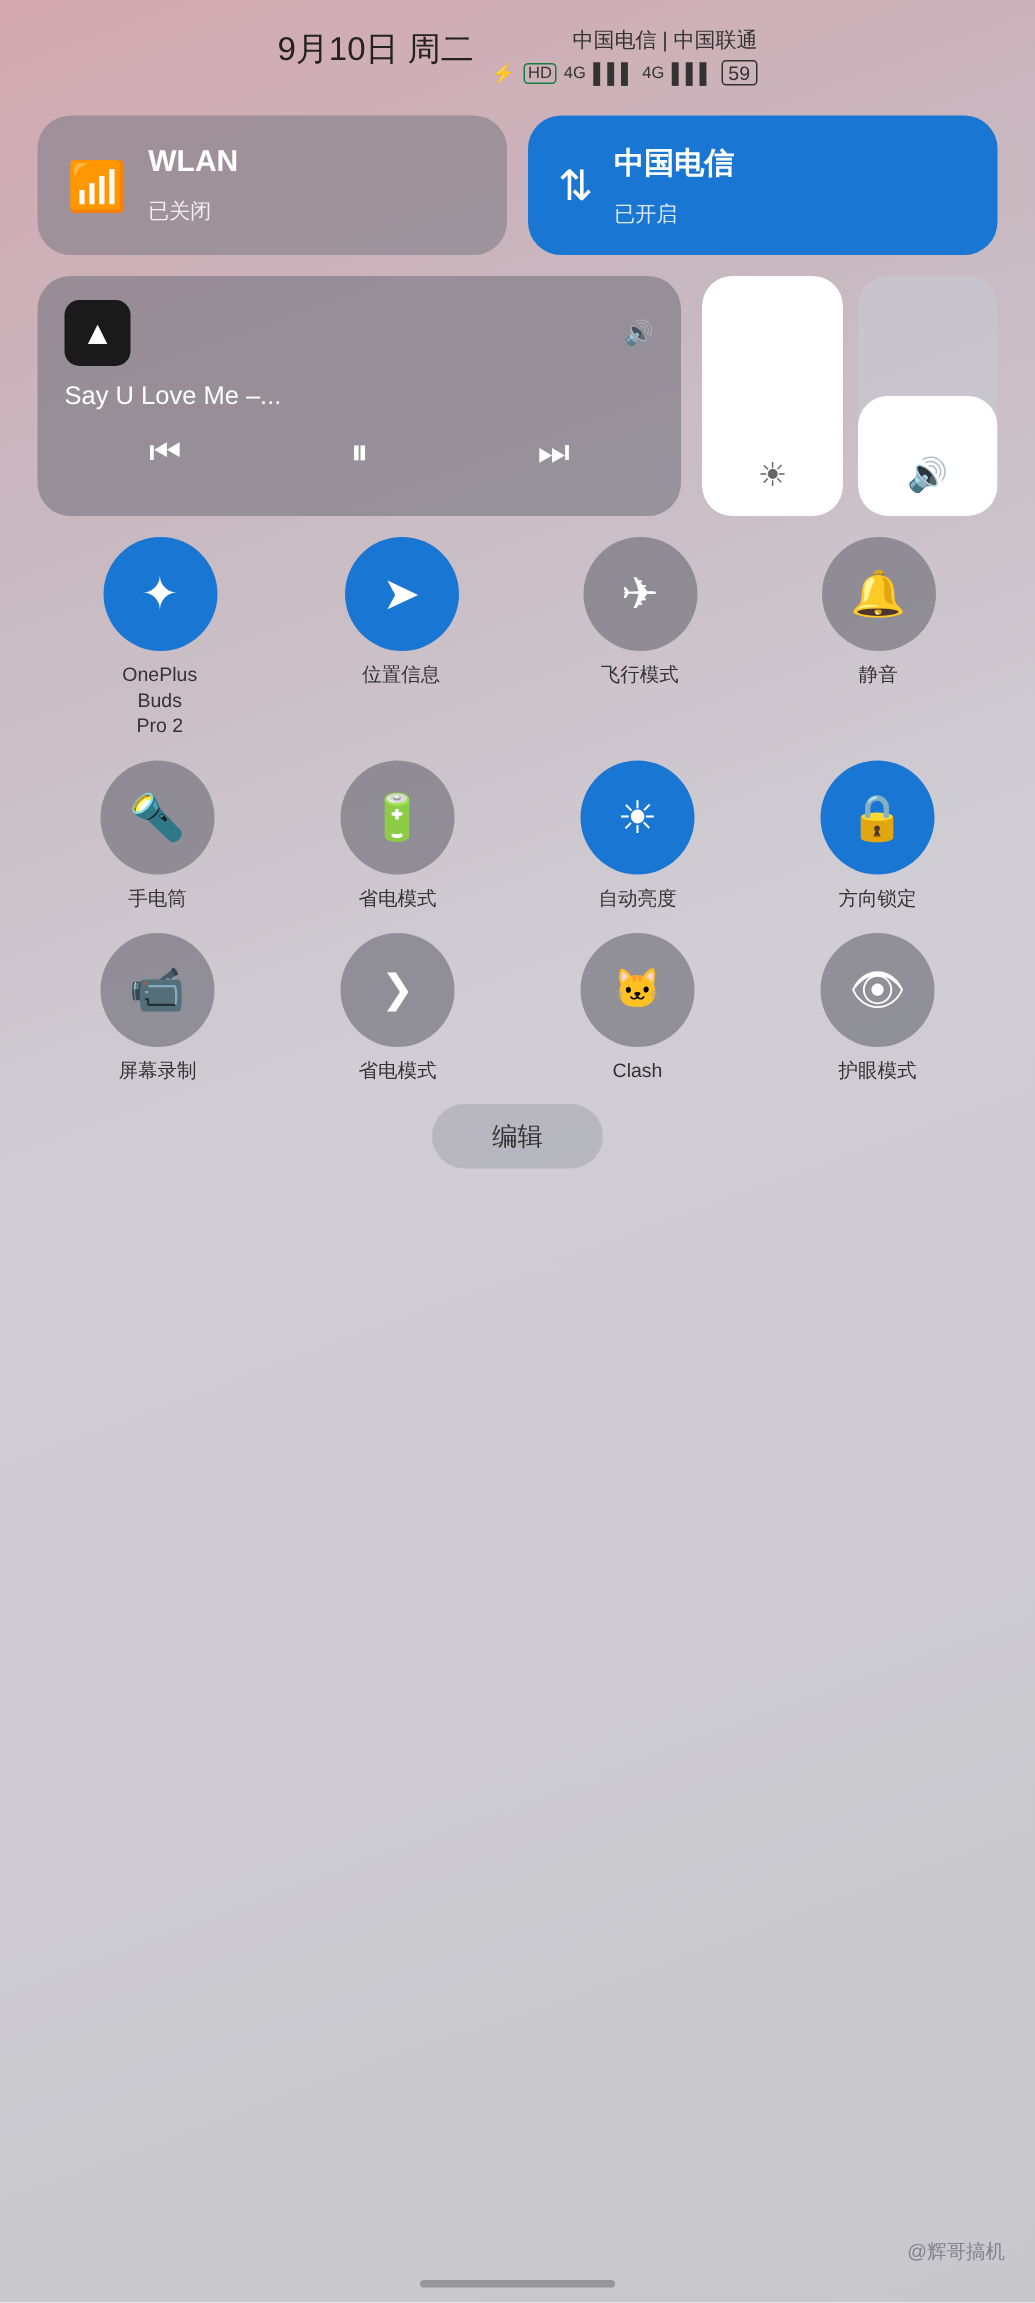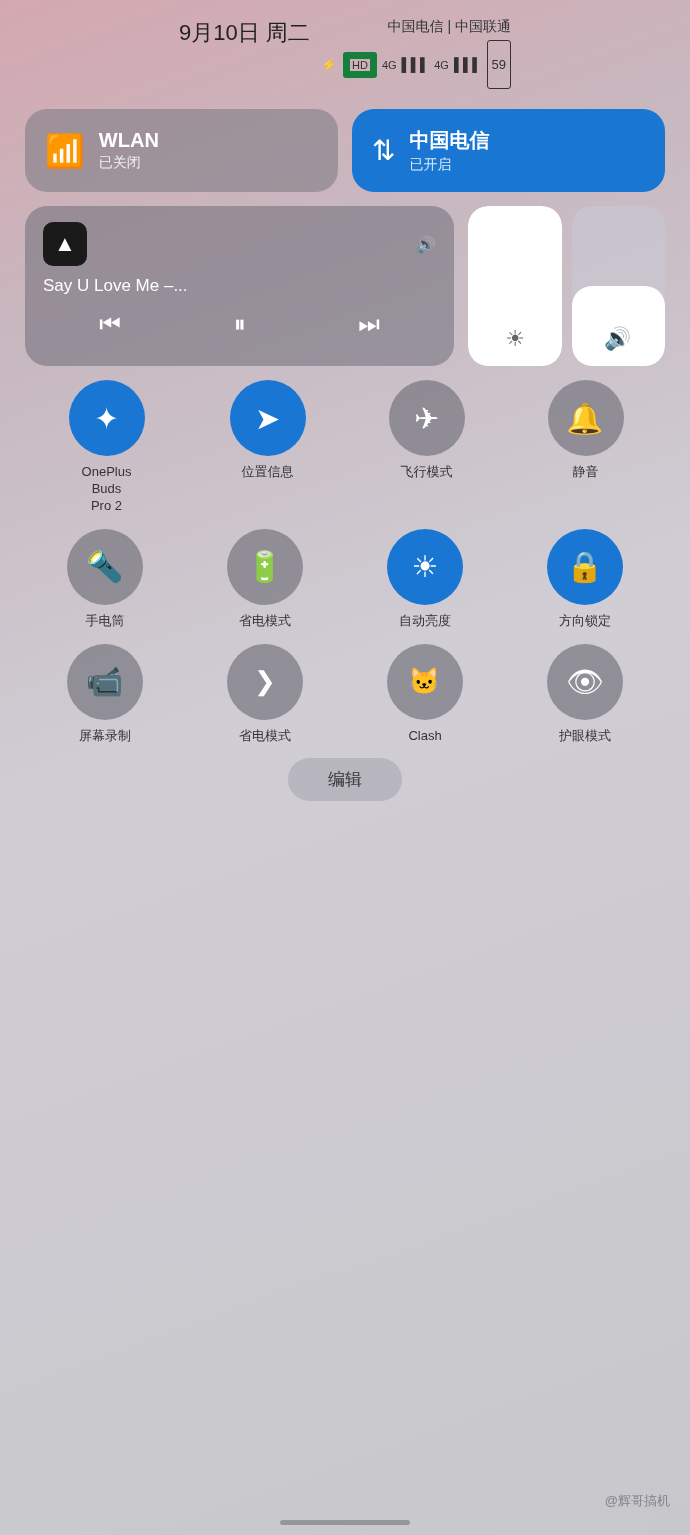--- a/index.html
+++ b/index.html
@@ -89,21 +89,21 @@
 
     .tile-title {
       font-size: 20px;
       font-weight: 700;
       color: white;
     }
 
     .tile-subtitle {
       font-size: 14px;
       color: rgba(255,255,255,0.85);
-      margin-top: 2px;
+      margin-top: 12px;
     }
 
     
     .media-row {
       display: flex;
       gap: 14px;
       margin-bottom: 14px;
     }
 
     .media-tile {
@@ -284,26 +284,26 @@
   </style>
 </head>
 <body>
 
 <div class="status-bar">
   <div class="status-date">9月10日 周二</div>
   <div class="status-right">
     <div class="carrier-text">中国电信 | 中国联通</div>
     <div class="status-icons">
       <span>⚡</span>
-      <span style="border:7px solid #15803d;border-radius:3px;padding:0 2px;font-size:11px;">HD</span>
+      <span style="border:1px solid #15803d;border-radius:3px;padding:0 2px;font-size:11px;">HD</span>
       <span style="font-size:11px;">4G</span>
       <span>▌▌▌</span>
       <span style="font-size:11px;">4G</span>
       <span>▌▌▌</span>
-      <span style="border:1px solid #333;border-radius:3px;padding:16px 4px;">
+      <span style="border:1px solid #333;border-radius:3px;padding:0 4px;">
         <span>59</span>
       </span>
     </div>
   </div>
 </div>
 
 <div class="control-center">
 
   <div class="top-row">
     <div class="tile-wlan">

